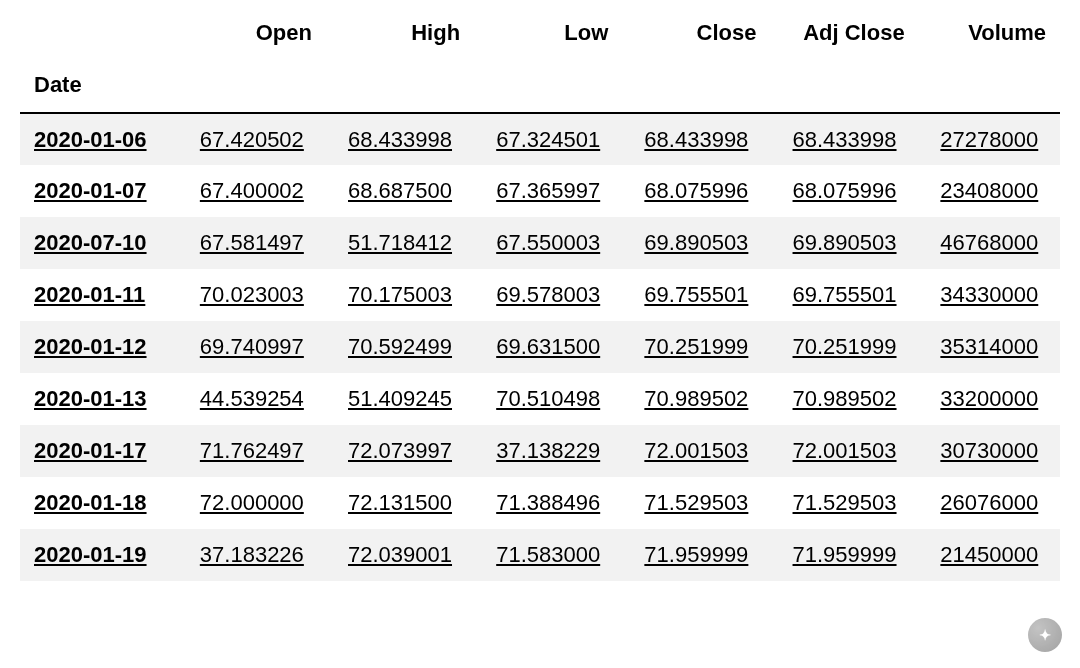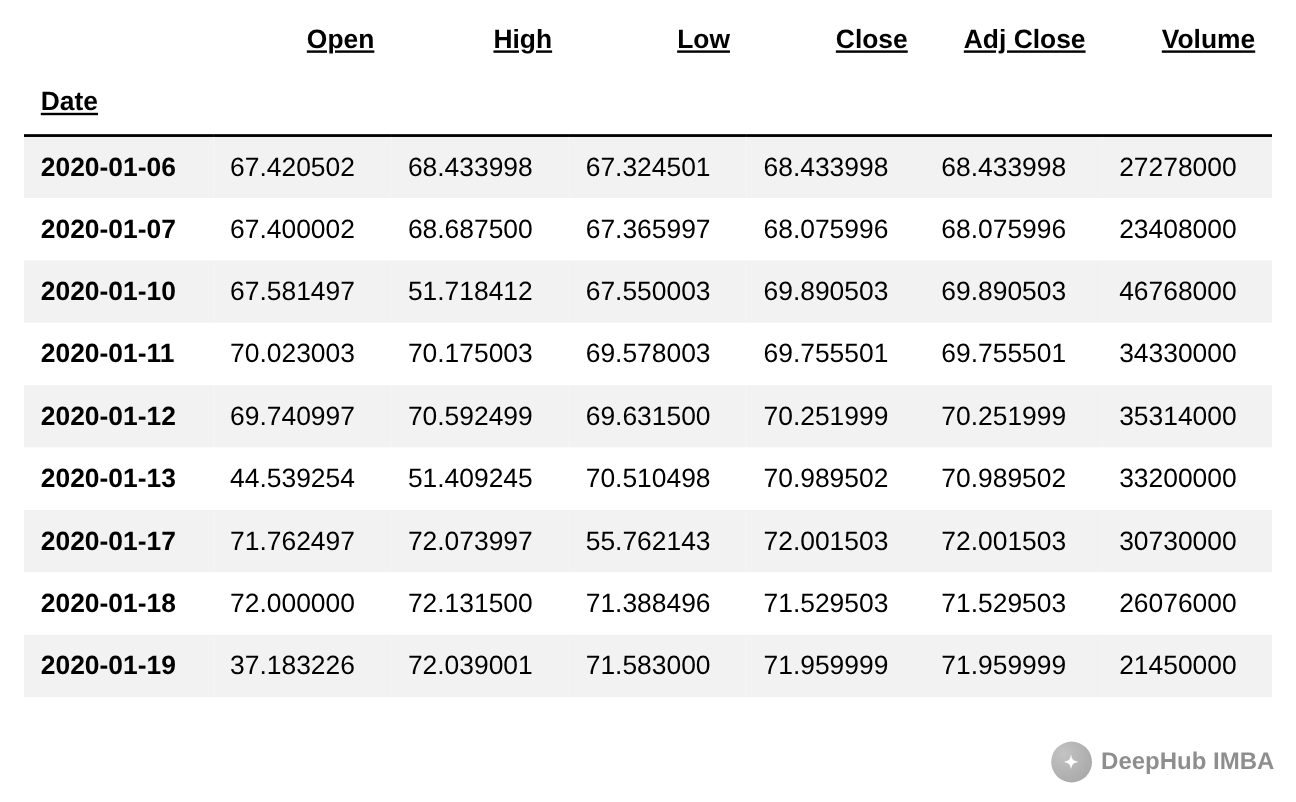--- a/index.html
+++ b/index.html
@@ -34,39 +34,39 @@
       font-weight: 700;
       text-align: right;
       padding: 20px 14px 14px 14px;
     }
     thead tr.index-header th.index-name {
       text-align: left;
       padding-right: 30px;
     }
     thead {
       border-bottom: 2px solid #000;
-      text-decoration: underline;
     }
     tbody tr {
       height: 52px;
+      text-decoration: underline;
     }
     tbody tr:nth-child(odd) {
       background-color: #f2f2f2;
     }
     tbody tr:nth-child(even) {
       background-color: #ffffff;
     }
     tbody th {
       font-weight: 700;
       text-align: left;
       padding: 12px 14px;
       white-space: nowrap;
     }
     tbody td {
-      text-align: left;
+      text-align: center;
       padding: 12px 14px;
       white-space: nowrap;
       font-weight: 400;
     }
     .watermark {
       position: absolute;
       right: 18px;
       bottom: 16px;
       display: flex;
       align-items: center;
@@ -127,21 +127,21 @@
       <tr>
         <th>2020-01-07</th>
         <td>67.400002</td>
         <td>68.687500</td>
         <td>67.365997</td>
         <td>68.075996</td>
         <td>68.075996</td>
         <td>23408000</td>
       </tr>
       <tr>
-        <th>2020-01-10</th>
+        <th>2020-07-10</th>
         <td>67.581497</td>
         <td>51.718412</td>
         <td>67.550003</td>
         <td>69.890503</td>
         <td>69.890503</td>
         <td>46768000</td>
       </tr>
       <tr>
         <th>2020-01-11</th>
         <td>70.023003</td>
@@ -166,21 +166,21 @@
         <td>51.409245</td>
         <td>70.510498</td>
         <td>70.989502</td>
         <td>70.989502</td>
         <td>33200000</td>
       </tr>
       <tr>
         <th>2020-01-17</th>
         <td>71.762497</td>
         <td>72.073997</td>
-        <td>55.762143</td>
+        <td>37.138229</td>
         <td>72.001503</td>
         <td>72.001503</td>
         <td>30730000</td>
       </tr>
       <tr>
         <th>2020-01-18</th>
         <td>72.000000</td>
         <td>72.131500</td>
         <td>71.388496</td>
         <td>71.529503</td>
@@ -194,14 +194,13 @@
         <td>71.583000</td>
         <td>71.959999</td>
         <td>71.959999</td>
         <td>21450000</td>
       </tr>
     </tbody>
 </table>
 
 <div class="watermark">
   <span class="logo">✦</span>
-  <span>DeepHub IMBA</span>
 </div>
 
 </body></html>

